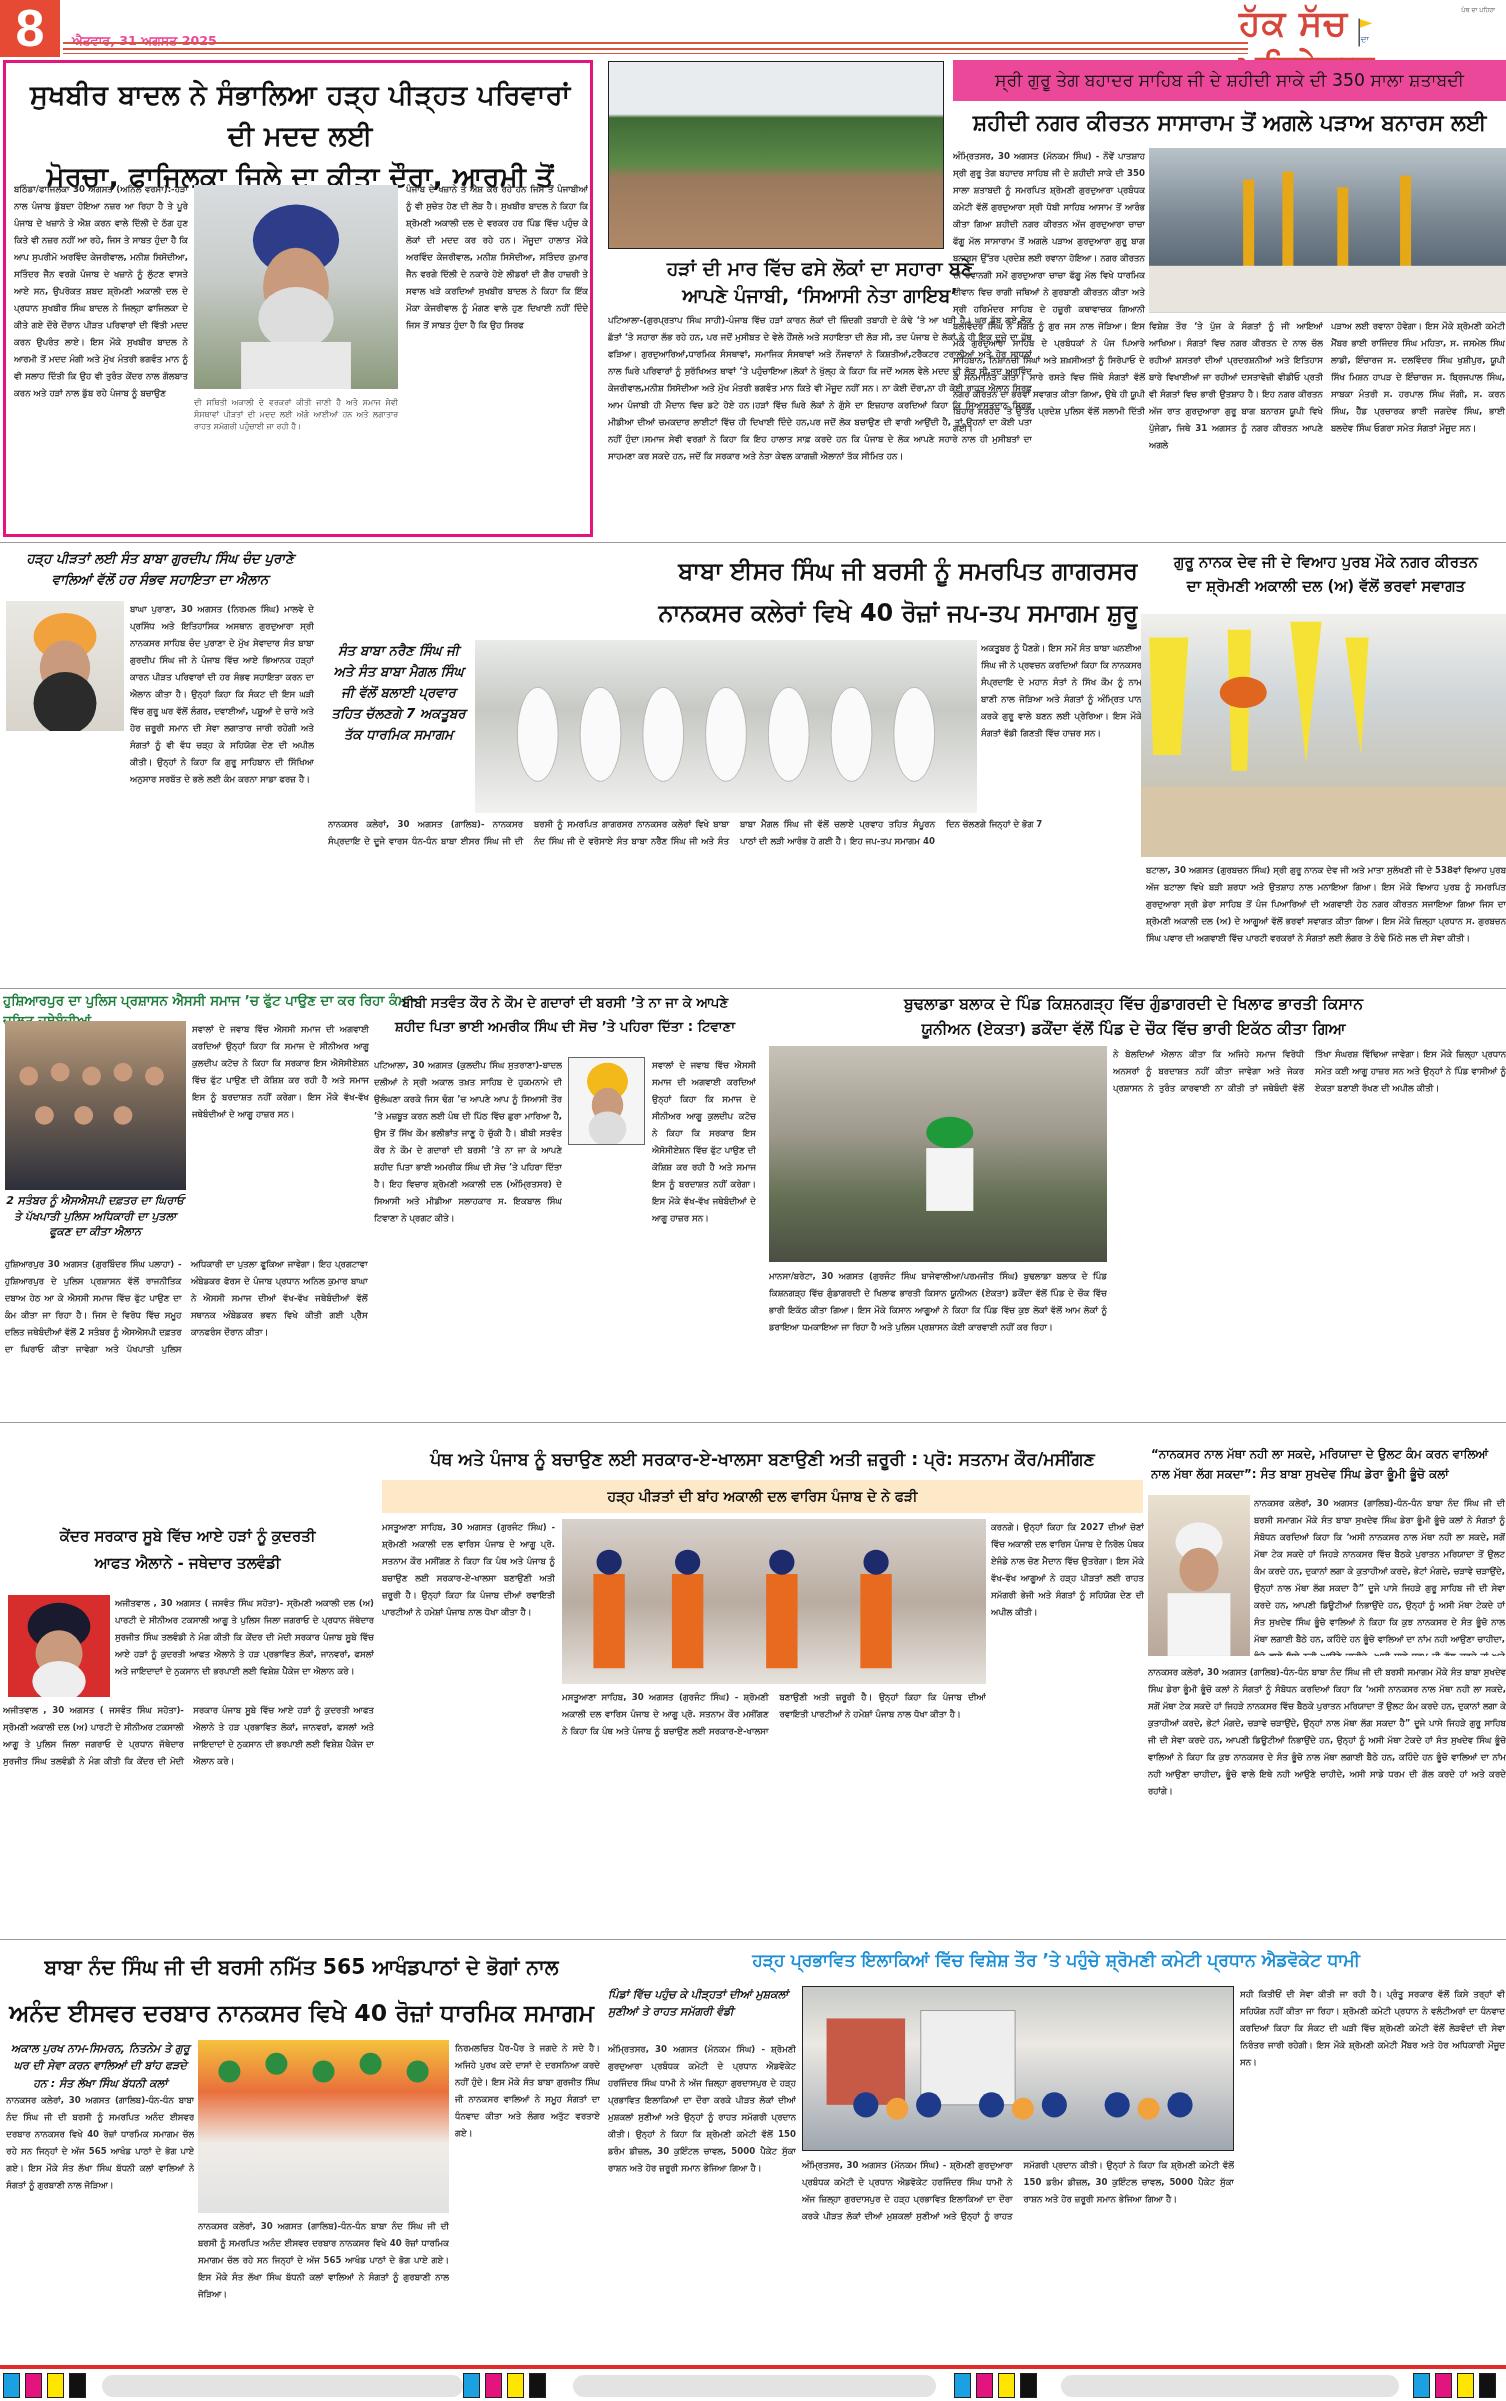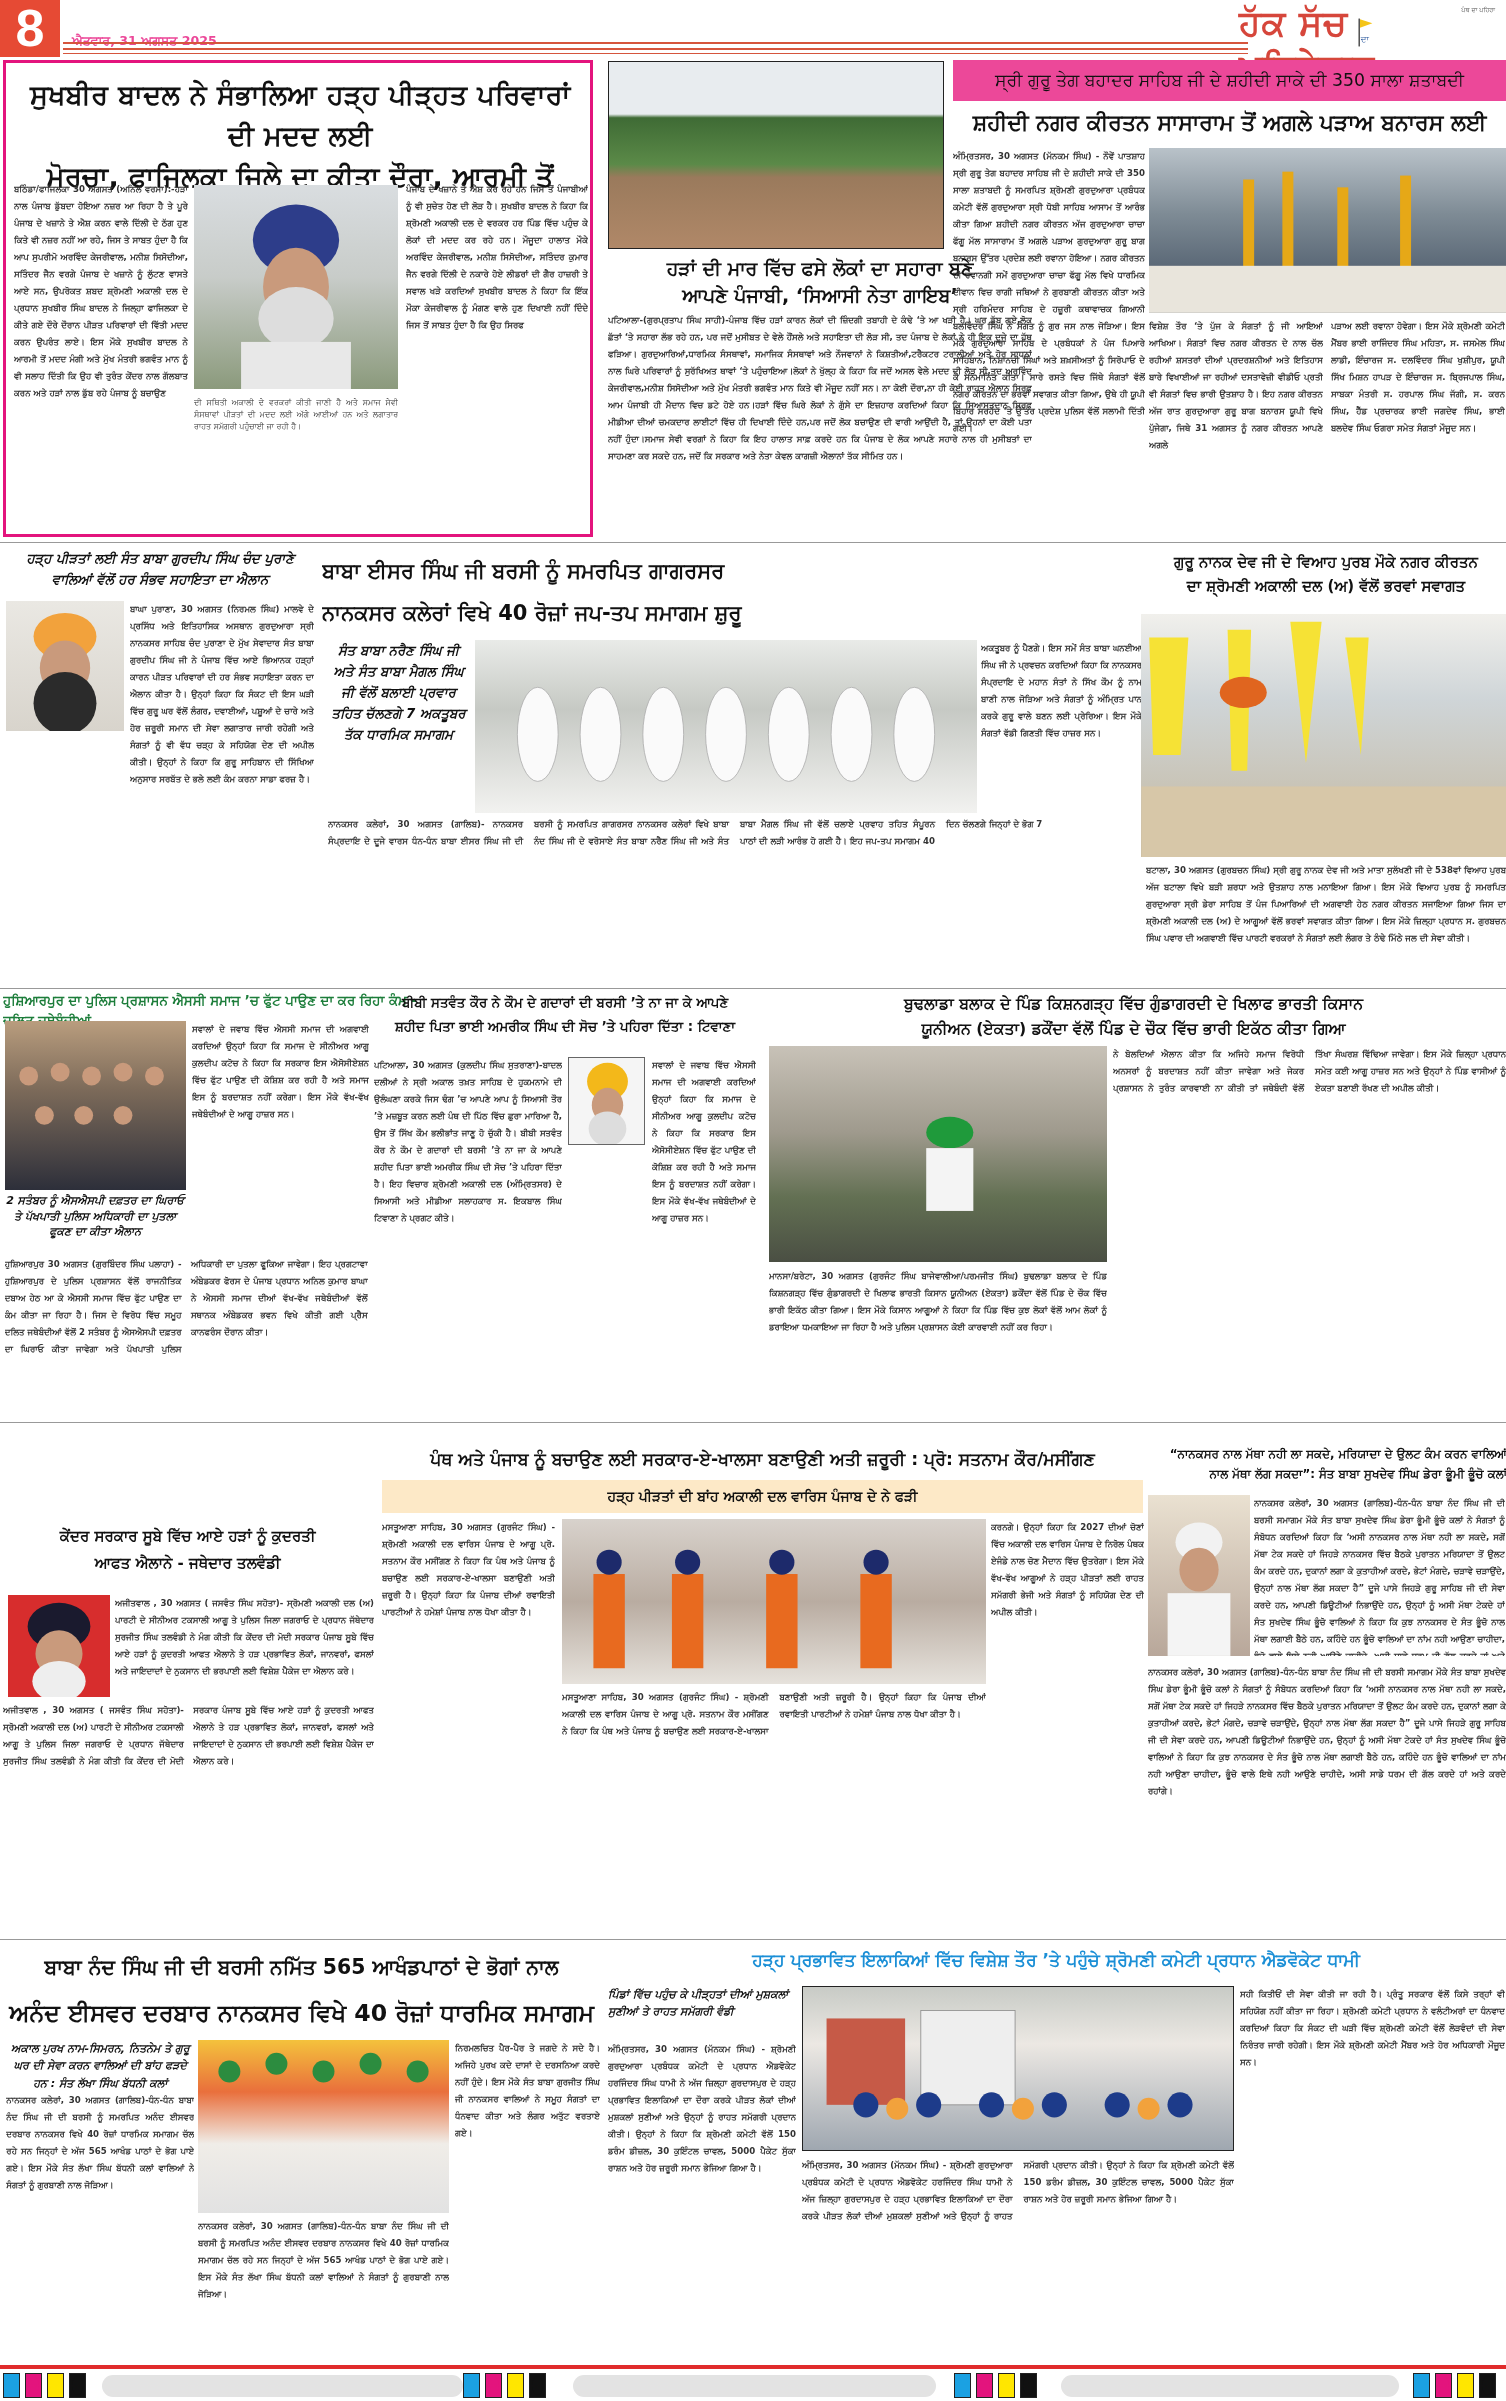--- a/index.html
+++ b/index.html
@@ -102,21 +102,21 @@
 </div>
 <div class="abs photo" style="left:6.3px; top:601px; width:118px; height:130px; background:linear-gradient(180deg,#eae8e3 0%,#d8d4cc 100%);">
   <svg width="118" height="130" viewBox="0 0 150 165">
       <ellipse cx="75" cy="45" rx="40" ry="30" fill="#f2a23c"></ellipse>
       <ellipse cx="75" cy="85" rx="32" ry="35" fill="#c99a7c"></ellipse>
       <ellipse cx="75" cy="130" rx="40" ry="40" fill="#2b2b2b"></ellipse>
     </svg>
 </div>
 <div class="abs txt" style="left:130px; top:601px; width:184px; height:393px;">ਬਾਘਾ ਪੁਰਾਣਾ, 30 ਅਗਸਤ (ਨਿਰਮਲ ਸਿੰਘ) ਮਾਲਵੇ ਦੇ ਪ੍ਰਸਿੱਧ ਅਤੇ ਇਤਿਹਾਸਿਕ ਅਸਥਾਨ ਗੁਰਦੁਆਰਾ ਸ੍ਰੀ ਨਾਨਕਸਰ ਸਾਹਿਬ ਚੰਦ ਪੁਰਾਣਾ ਦੇ ਮੁੱਖ ਸੇਵਾਦਾਰ ਸੰਤ ਬਾਬਾ ਗੁਰਦੀਪ ਸਿੰਘ ਜੀ ਨੇ ਪੰਜਾਬ ਵਿੱਚ ਆਏ ਭਿਆਨਕ ਹੜ੍ਹਾਂ ਕਾਰਨ ਪੀੜਤ ਪਰਿਵਾਰਾਂ ਦੀ ਹਰ ਸੰਭਵ ਸਹਾਇਤਾ ਕਰਨ ਦਾ ਐਲਾਨ ਕੀਤਾ ਹੈ। ਉਨ੍ਹਾਂ ਕਿਹਾ ਕਿ ਸੰਕਟ ਦੀ ਇਸ ਘੜੀ ਵਿੱਚ ਗੁਰੂ ਘਰ ਵੱਲੋਂ ਲੰਗਰ, ਦਵਾਈਆਂ, ਪਸ਼ੂਆਂ ਦੇ ਚਾਰੇ ਅਤੇ ਹੋਰ ਜ਼ਰੂਰੀ ਸਮਾਨ ਦੀ ਸੇਵਾ ਲਗਾਤਾਰ ਜਾਰੀ ਰਹੇਗੀ ਅਤੇ ਸੰਗਤਾਂ ਨੂੰ ਵੀ ਵੱਧ ਚੜ੍ਹ ਕੇ ਸਹਿਯੋਗ ਦੇਣ ਦੀ ਅਪੀਲ ਕੀਤੀ। ਉਨ੍ਹਾਂ ਨੇ ਕਿਹਾ ਕਿ ਗੁਰੂ ਸਾਹਿਬਾਨ ਦੀ ਸਿੱਖਿਆ ਅਨੁਸਾਰ ਸਰਬੱਤ ਦੇ ਭਲੇ ਲਈ ਕੰਮ ਕਰਨਾ ਸਾਡਾ ਫਰਜ਼ ਹੈ।</div>
 
-<div class="abs hl" style="left:322px; top:550px; width:816px; font-size:21px; line-height:42px; text-align:left;">
+<div class="abs hl" style="left:322px; top:550px; width:816px; font-size:24px; line-height:42px; text-align:right;">
   <div>ਬਾਬਾ ਈਸਰ ਸਿੰਘ ਜੀ ਬਰਸੀ ਨੂੰ ਸਮਰਪਿਤ ਗਾਗਰਸਰ</div>
   <div>ਨਾਨਕਸਰ ਕਲੇਰਾਂ ਵਿਖੇ 40 ਰੋਜ਼ਾਂ ਜਪ-ਤਪ ਸਮਾਗਮ ਸ਼ੁਰੂ</div>
 </div>
 <div class="abs hl" style="left:328px; top:640px; width:141px; font-size:13.3px; line-height:21px; font-style:italic; text-align:center;">ਸੰਤ ਬਾਬਾ ਨਰੈਣ ਸਿੰਘ ਜੀ ਅਤੇ ਸੰਤ ਬਾਬਾ ਮੈਗਲ ਸਿੰਘ ਜੀ ਵੱਲੋਂ ਬਲਾਈ ਪ੍ਰਵਾਰ ਤਹਿਤ ਚੱਲਣਗੇ 7 ਅਕਤੂਬਰ ਤੱਕ ਧਾਰਮਿਕ ਸਮਾਗਮ</div>
 <div class="abs photo" style="left:475px; top:640px; width:502px; height:173px; background:linear-gradient(180deg,#e9ebe8 0%,#c6c9c4 40%,#f2f2f0 100%);">
   <svg width="502" height="173" viewBox="0 0 640 220">
       <g fill="#fafafa" stroke="#aaa">
         <ellipse cx="80" cy="120" rx="26" ry="60"></ellipse>
         <ellipse cx="160" cy="120" rx="26" ry="60"></ellipse>
         <ellipse cx="240" cy="120" rx="26" ry="60"></ellipse>
@@ -229,21 +229,21 @@
         <circle cx="60" cy="55" r="16"></circle>
         <circle cx="160" cy="55" r="16"></circle>
         <circle cx="280" cy="55" r="16"></circle>
         <circle cx="400" cy="55" r="16"></circle>
       </g>
     </svg>
 </div>
 <div class="abs txt" style="left:562px; top:1689px; width:424px; height:243px; column-count:2; column-gap:11px;">ਮਸਤੂਆਣਾ ਸਾਹਿਬ, 30 ਅਗਸਤ (ਗੁਰਜੰਟ ਸਿੰਘ) - ਸ਼੍ਰੋਮਣੀ ਅਕਾਲੀ ਦਲ ਵਾਰਿਸ ਪੰਜਾਬ ਦੇ ਆਗੂ ਪ੍ਰੋ. ਸਤਨਾਮ ਕੌਰ ਮਸੀਂਗਣ ਨੇ ਕਿਹਾ ਕਿ ਪੰਥ ਅਤੇ ਪੰਜਾਬ ਨੂੰ ਬਚਾਉਣ ਲਈ ਸਰਕਾਰ-ਏ-ਖਾਲਸਾ ਬਣਾਉਣੀ ਅਤੀ ਜ਼ਰੂਰੀ ਹੈ। ਉਨ੍ਹਾਂ ਕਿਹਾ ਕਿ ਪੰਜਾਬ ਦੀਆਂ ਰਵਾਇਤੀ ਪਾਰਟੀਆਂ ਨੇ ਹਮੇਸ਼ਾਂ ਪੰਜਾਬ ਨਾਲ ਧੋਖਾ ਕੀਤਾ ਹੈ।</div>
 <div class="abs txt" style="left:991px; top:1519px; width:153px; height:414px;">ਕਰਨਗੇ। ਉਨ੍ਹਾਂ ਕਿਹਾ ਕਿ 2027 ਦੀਆਂ ਚੋਣਾਂ ਵਿੱਚ ਅਕਾਲੀ ਦਲ ਵਾਰਿਸ ਪੰਜਾਬ ਦੇ ਨਿਰੋਲ ਪੰਥਕ ਏਜੰਡੇ ਨਾਲ ਚੋਣ ਮੈਦਾਨ ਵਿੱਚ ਉਤਰੇਗਾ। ਇਸ ਮੌਕੇ ਵੱਖ-ਵੱਖ ਆਗੂਆਂ ਨੇ ਹੜ੍ਹ ਪੀੜਤਾਂ ਲਈ ਰਾਹਤ ਸਮੱਗਰੀ ਭੇਜੀ ਅਤੇ ਸੰਗਤਾਂ ਨੂੰ ਸਹਿਯੋਗ ਦੇਣ ਦੀ ਅਪੀਲ ਕੀਤੀ।</div>
 
-<div class="abs hl" style="left:1151px; top:1444px; width:356px; font-size:11.8px; line-height:20.4px; text-align:right;">
+<div class="abs hl" style="left:1151px; top:1444px; width:356px; font-size:11.8px; line-height:20.4px; text-align:left;">
   <div>“ਨਾਨਕਸਰ ਨਾਲ ਮੱਥਾ ਨਹੀ ਲਾ ਸਕਦੇ, ਮਰਿਯਾਦਾ ਦੇ ਉਲਟ ਕੰਮ ਕਰਨ ਵਾਲਿਆਂ</div>
   <div>ਨਾਲ ਮੱਥਾ ਲੱਗ ਸਕਦਾ”: ਸੰਤ ਬਾਬਾ ਸੁਖਦੇਵ ਸਿੰਘ ਡੇਰਾ ਭੂੰਮੀ ਭੂੰਚੋ ਕਲਾਂ</div>
 </div>
 <div class="abs photo" style="left:1148px; top:1495px; width:102px; height:161px; background:linear-gradient(180deg,#eae1d1 0%,#b8a79a 100%);">
   <svg width="102" height="161" viewBox="0 0 130 205">
       <ellipse cx="65" cy="60" rx="30" ry="25" fill="#f2f2f2"></ellipse>
       <ellipse cx="65" cy="95" rx="25" ry="28" fill="#c99a7c"></ellipse>
       <rect x="25" y="125" width="80" height="80" fill="#f4f4f4"></rect>
     </svg>
 </div>

